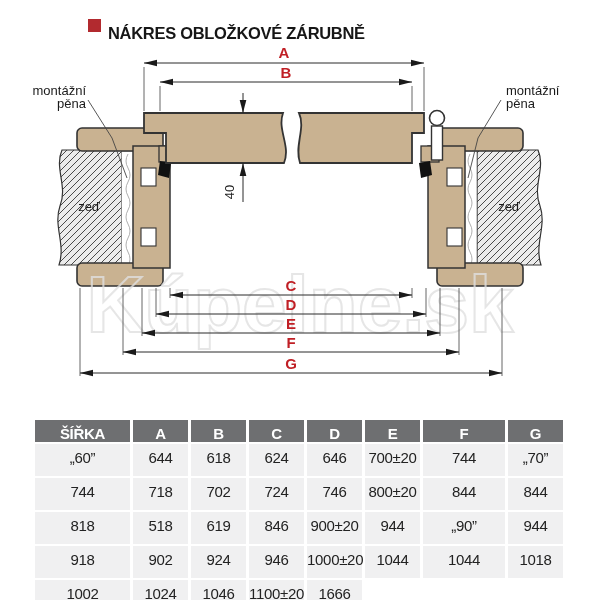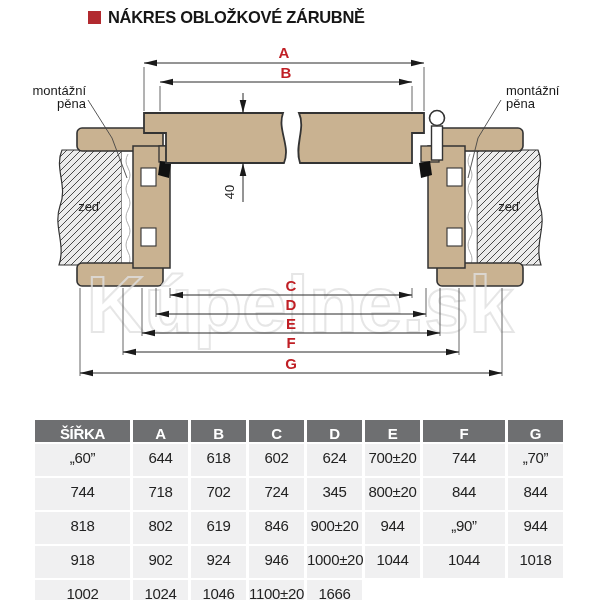--- a/index.html
+++ b/index.html
@@ -6,20 +6,21 @@
   body{
     width:600px;height:600px;position:relative;background:#ffffff;
     font-family:"Liberation Sans",sans-serif;overflow:hidden;
   }
   
   .title-wrap{position:absolute;left:88px;top:8px;display:flex;align-items:center;}
   .title-square{width:13px;height:13px;background:#b22a2f;margin-right:7px;flex:0 0 auto;}
   .title-text{
     font-size:16.5px;font-weight:bold;color:#161616;letter-spacing:-0.3px;
     white-space:nowrap;
+    margin-top:16px;
   }
   
   .diagram{position:absolute;left:0;top:0;width:600px;height:600px;}
   
   .tbl{
     position:absolute;left:35px;top:420px;
     display:grid;
     grid-template-columns:95px 55px 55px 55px 55px 55px 82px 55px;
     gap:2px 3px;
   }
@@ -151,37 +152,37 @@
   <div class="th">B</div>
   <div class="th">C</div>
   <div class="th">D</div>
   <div class="th">E</div>
   <div class="th">F</div>
   <div class="th">G</div>
 
   <div class="td">„60”</div>
   <div class="td">644</div>
   <div class="td">618</div>
-  <div class="td">602</div>
   <div class="td">624</div>
+  <div class="td">646</div>
   <div class="td">700±20</div>
   <div class="td">744</div>
 
   <div class="td">„70”</div>
   <div class="td">744</div>
   <div class="td">718</div>
   <div class="td">702</div>
   <div class="td">724</div>
-  <div class="td">345</div>
+  <div class="td">746</div>
   <div class="td">800±20</div>
   <div class="td">844</div>
 
   <div class="td">844</div>
   <div class="td">818</div>
-  <div class="td">802</div>
+  <div class="td">518</div>
   <div class="td">619</div>
   <div class="td">846</div>
   <div class="td">900±20</div>
   <div class="td">944</div>
 
   <div class="td">„90”</div>
   <div class="td">944</div>
   <div class="td">918</div>
   <div class="td">902</div>
   <div class="td">924</div>

